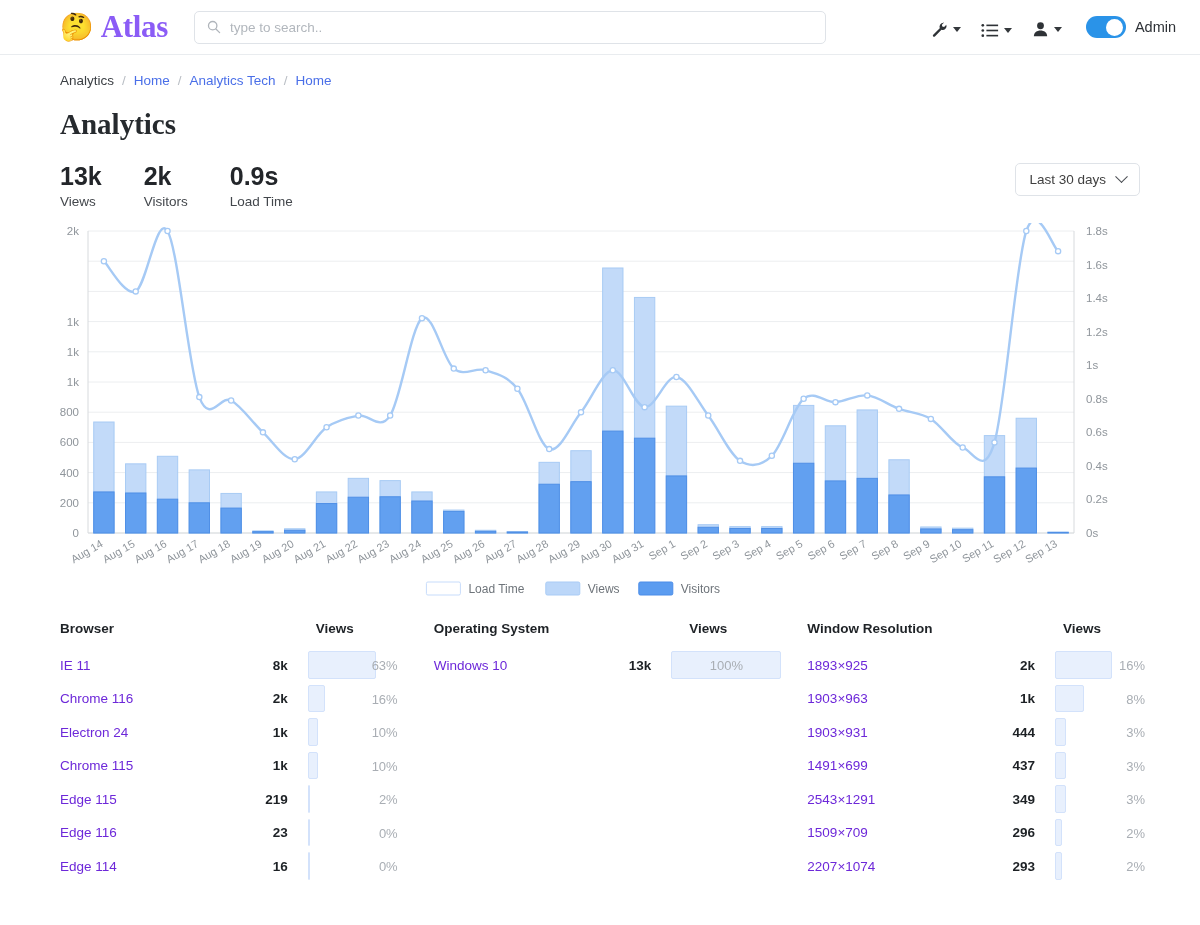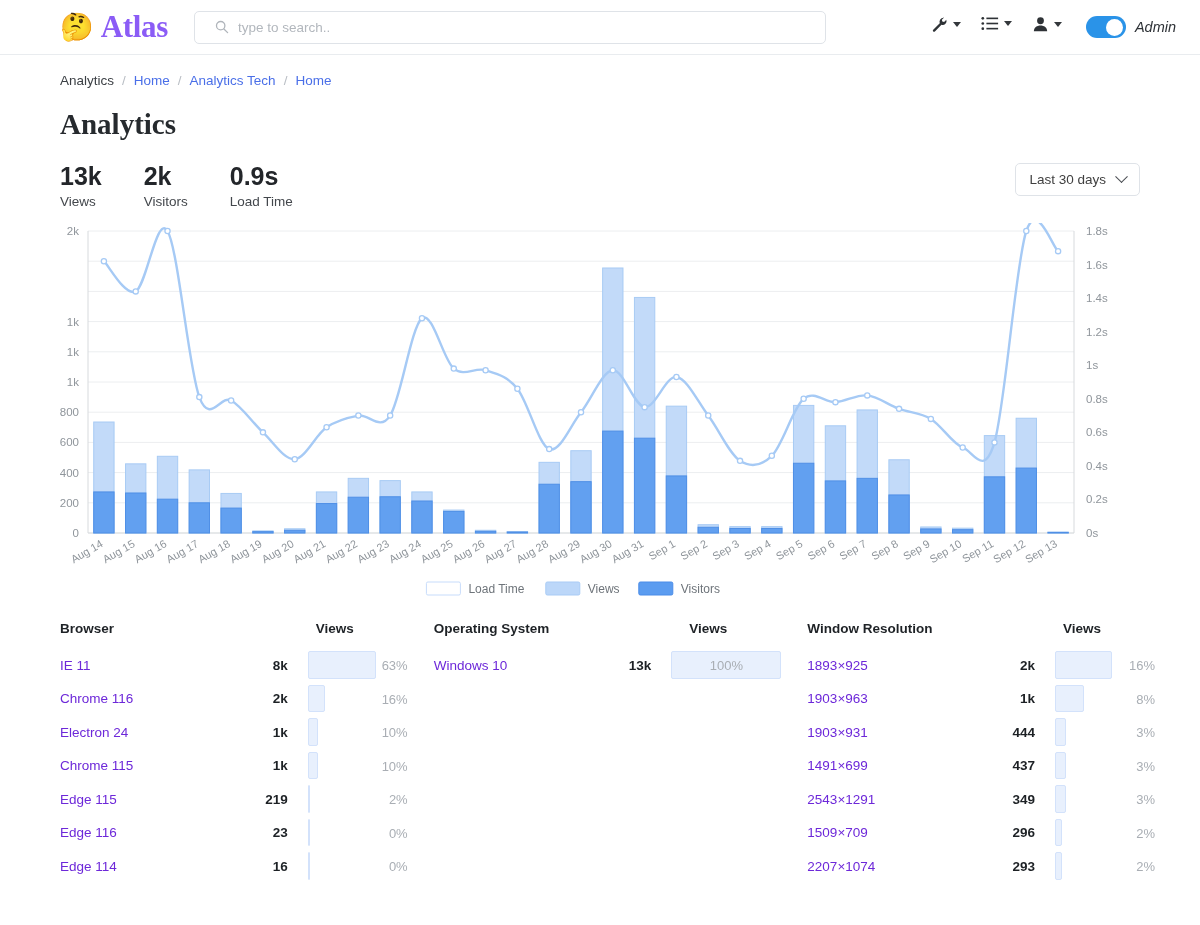--- a/index.html
+++ b/index.html
@@ -24,31 +24,31 @@
   .brand-name {
     font-family: "Liberation Serif", serif;
     font-size: 31px; font-weight: 700; color: #8b5cf6;
     letter-spacing: -0.3px;
   }
   .search-wrap {
     margin-left: 26px;
     width: 632px; height: 33px;
     border: 1px solid #dfe3e8; border-radius: 5px;
     display: flex; align-items: center; gap: 9px;
-    padding: 0 20px;
+    padding: 0 12px;
     background: #fff;
   }
   .search-input {
     border: 0; outline: 0; flex: 1;
     font-size: 13.5px; font-family: "Liberation Sans", sans-serif;
     color: #45494e; background: transparent;
   }
   .search-input::placeholder { color: #b2b7bd; }
   .topbar-right {
-    margin-left: auto; display: flex; align-items: flex-start; gap: 20px; font-style: italic;
+    margin-left: auto; display: flex; align-items: flex-end; gap: 20px;
   }
   .tb-item {
     display: flex; align-items: center; gap: 5px;
     color: #33373b; cursor: pointer;
   }
   .caret { width: 0; height: 0;
     border-left: 4.5px solid transparent; border-right: 4.5px solid transparent;
     border-top: 5.5px solid #34383c; }
   .toggle-group { display: flex; align-items: center; gap: 9px; margin-left: 4px; }
   .toggle {
@@ -112,21 +112,21 @@
   .th-views { font-size: 13.5px; font-weight: 700; color: #1e2226; width: 92px; text-align: left; }
   .trow { display: flex; align-items: center; height: 33.5px; }
   .td-name { font-size: 13.5px; color: #6d28d9; flex: 1; white-space: nowrap; }
   .td-val { font-size: 13.5px; font-weight: 700; color: #1d2125; width: 52px; text-align: right; padding-right: 20px; }
   .bar-cell { width: 100px; position: relative; height: 33.5px; display: flex; align-items: center; }
   .bar-fill {
     position: absolute; left: 0; top: 3px; bottom: 3px;
     background: #e8f0fd; border: 1px solid #d3e2fb; border-radius: 2px;
   }
   .bar-pct {
-    position: absolute; right: 0; top: 50%; transform: translateY(-50%);
+    position: absolute; right: 10px; top: 50%; transform: translateY(-50%);
     font-size: 13px; color: #a9aeb4;
   }
   .os-bar-cell { width: 110px; }
 </style>
 </head>
 <body>
 
 <div class="topbar">
   <div class="brand">
     <span class="brand-emoji">🤔</span>

